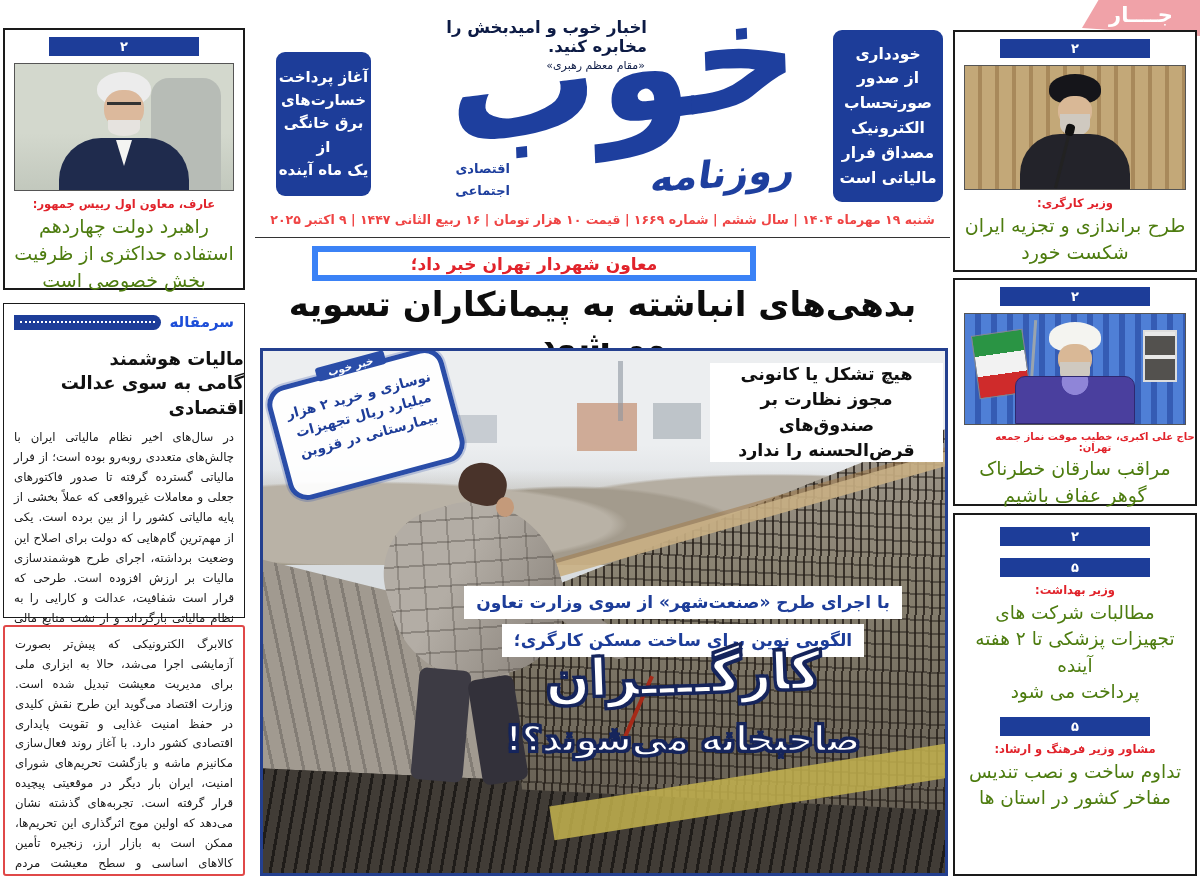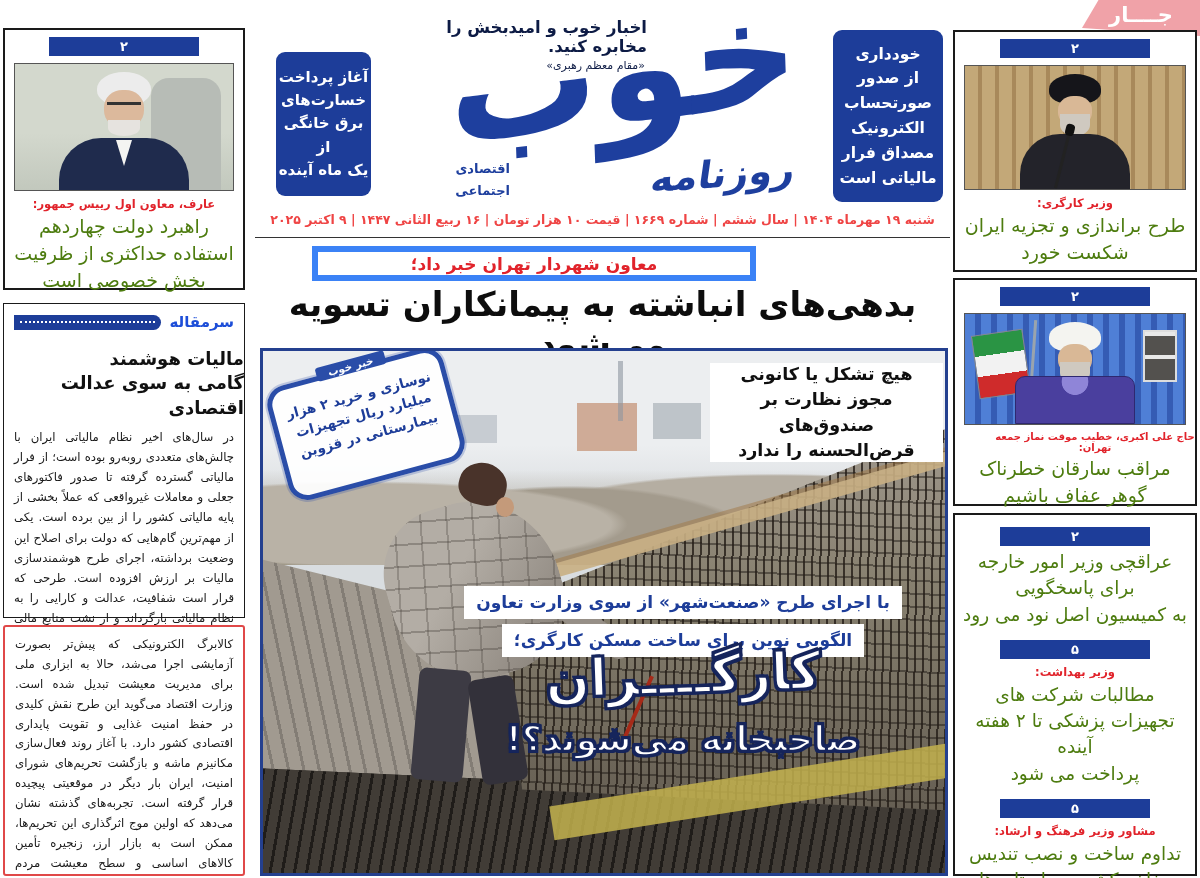--- a/index.html
+++ b/index.html
@@ -331,23 +331,20 @@
     </div>
     <div class="frames"></div>
   </div>
   <div class="redlabel" style="font-size:10px;padding-left:40px;">حاج علی اکبری، خطیب موقت نماز جمعه تهران:</div>
   <div class="boxhead ml">مراقب سارقان خطرناک
 گوهر عفاف باشیم</div>
 </div>
 
 <div class="abs news-box" id="r-box3">
   <div class="numbar">۲</div>
-  <div class="boxhead ml">عراقچی وزیر امور خارجه
-برای پاسخگویی
-به کمیسیون اصل نود می رود</div>
 
   <div class="numbar">۵</div>
   <div class="redlabel">وزیر بهداشت:</div>
   <div class="boxhead ml">مطالبات شرکت های
 تجهیزات پزشکی تا ۲ هفته آینده
 پرداخت می شود</div>
 
   <div class="numbar">۵</div>
   <div class="redlabel">مشاور وزیر فرهنگ و ارشاد:</div>
   <div class="boxhead ml">تداوم ساخت و نصب تندیس

